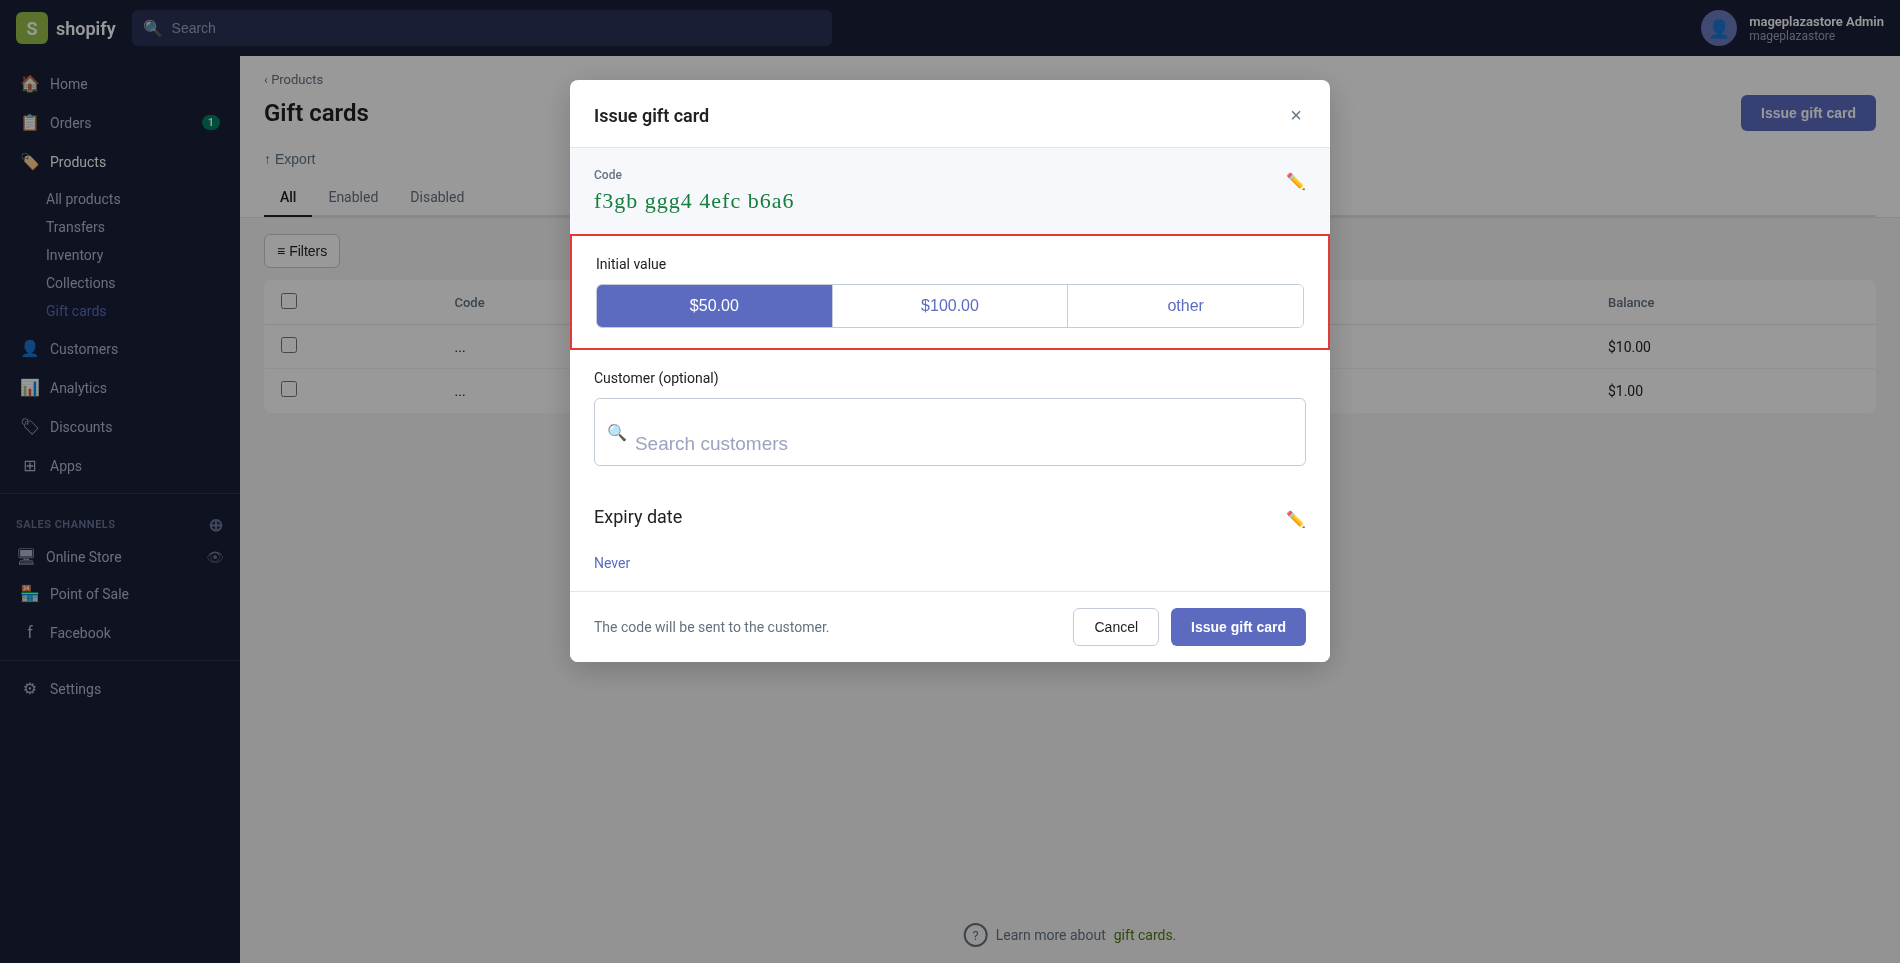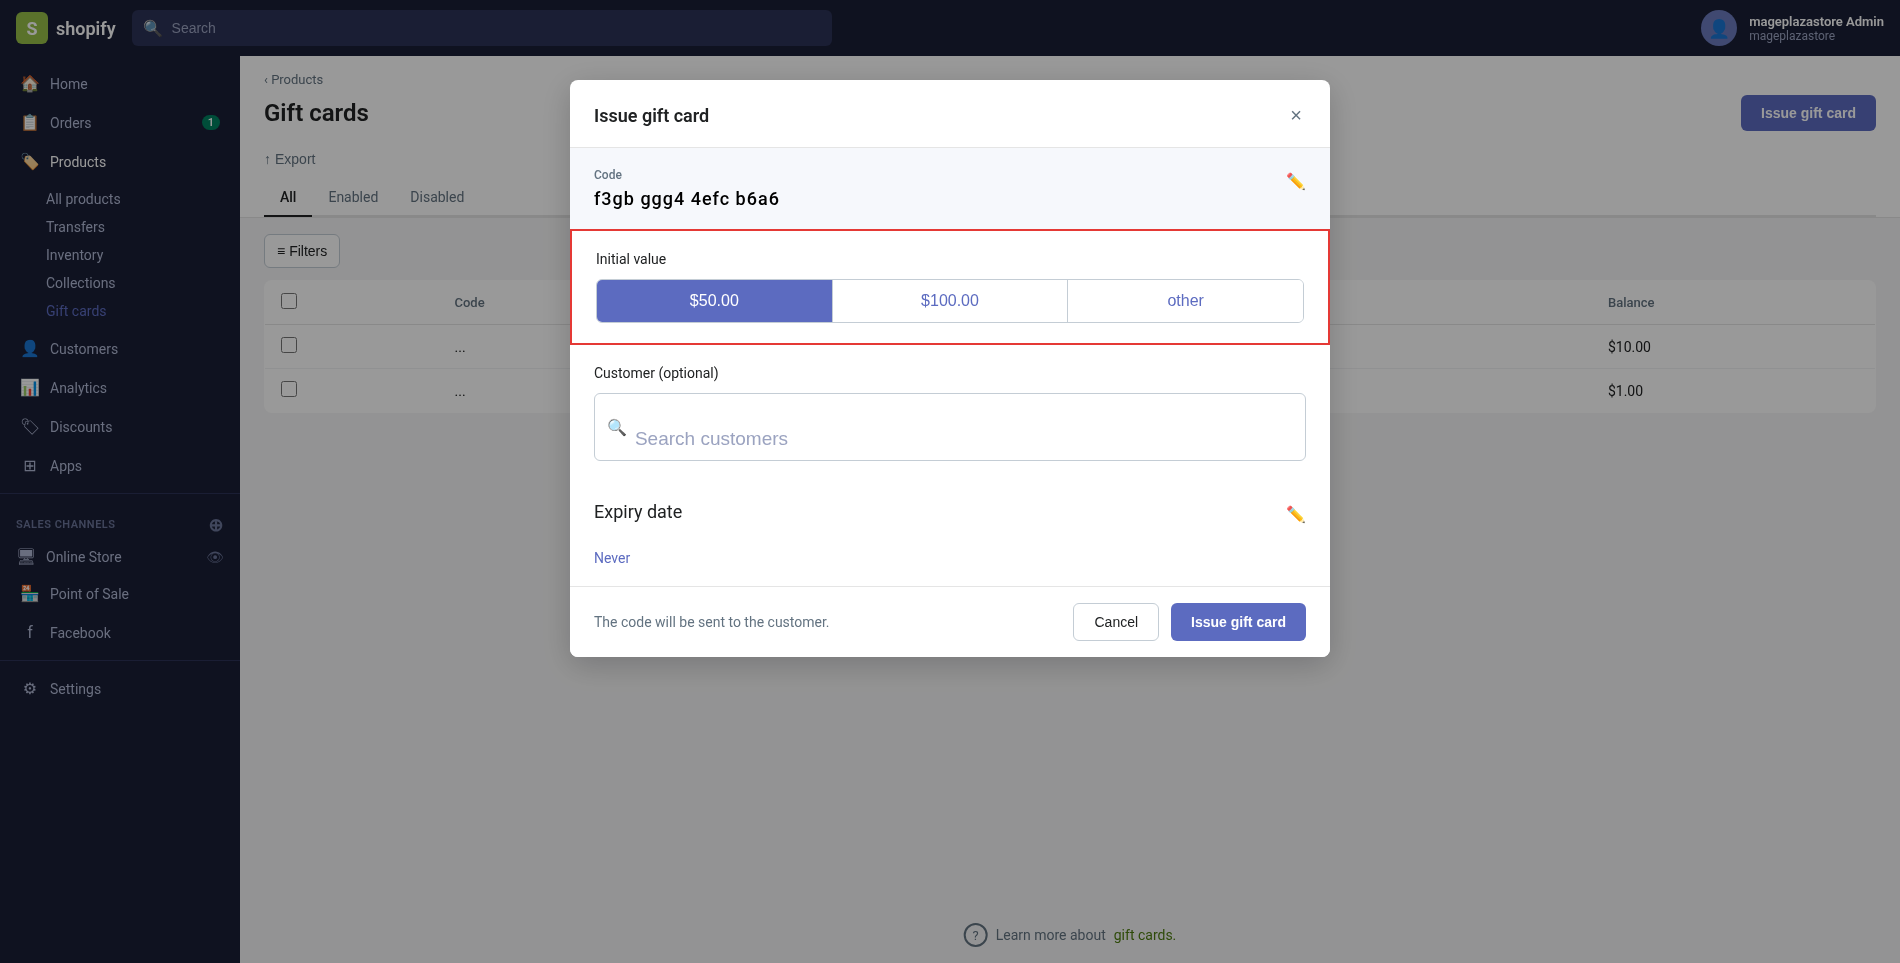--- a/index.html
+++ b/index.html
@@ -313,21 +313,21 @@
 
     
     .code-section {
       background: #f6f8fc;
       padding: 20px 24px;
       display: flex;
       align-items: flex-start;
       justify-content: space-between;
     }
     .code-label { font-size: 12px; color: #637381; margin-bottom: 6px; font-weight: 500; }
-    .code-value { font-size: 18px; font-weight: 500; color: #000000; letter-spacing: 1px; }
+    .code-value { font-size: 22px; font-weight: 500; color: #15803d; letter-spacing: 1px; font-family: Liberation Serif, serif; }
     .edit-icon { color: #5c6bc0; cursor: pointer; font-size: 16px; margin-top: 4px; }
 
     
     .initial-value-section {
       padding: 20px 24px;
       border: 2px solid #e53935;
       border-radius: 0;
     }
     .section-label { font-size: 14px; color: #202223; margin-bottom: 12px; font-weight: 400; }
     .value-options {

